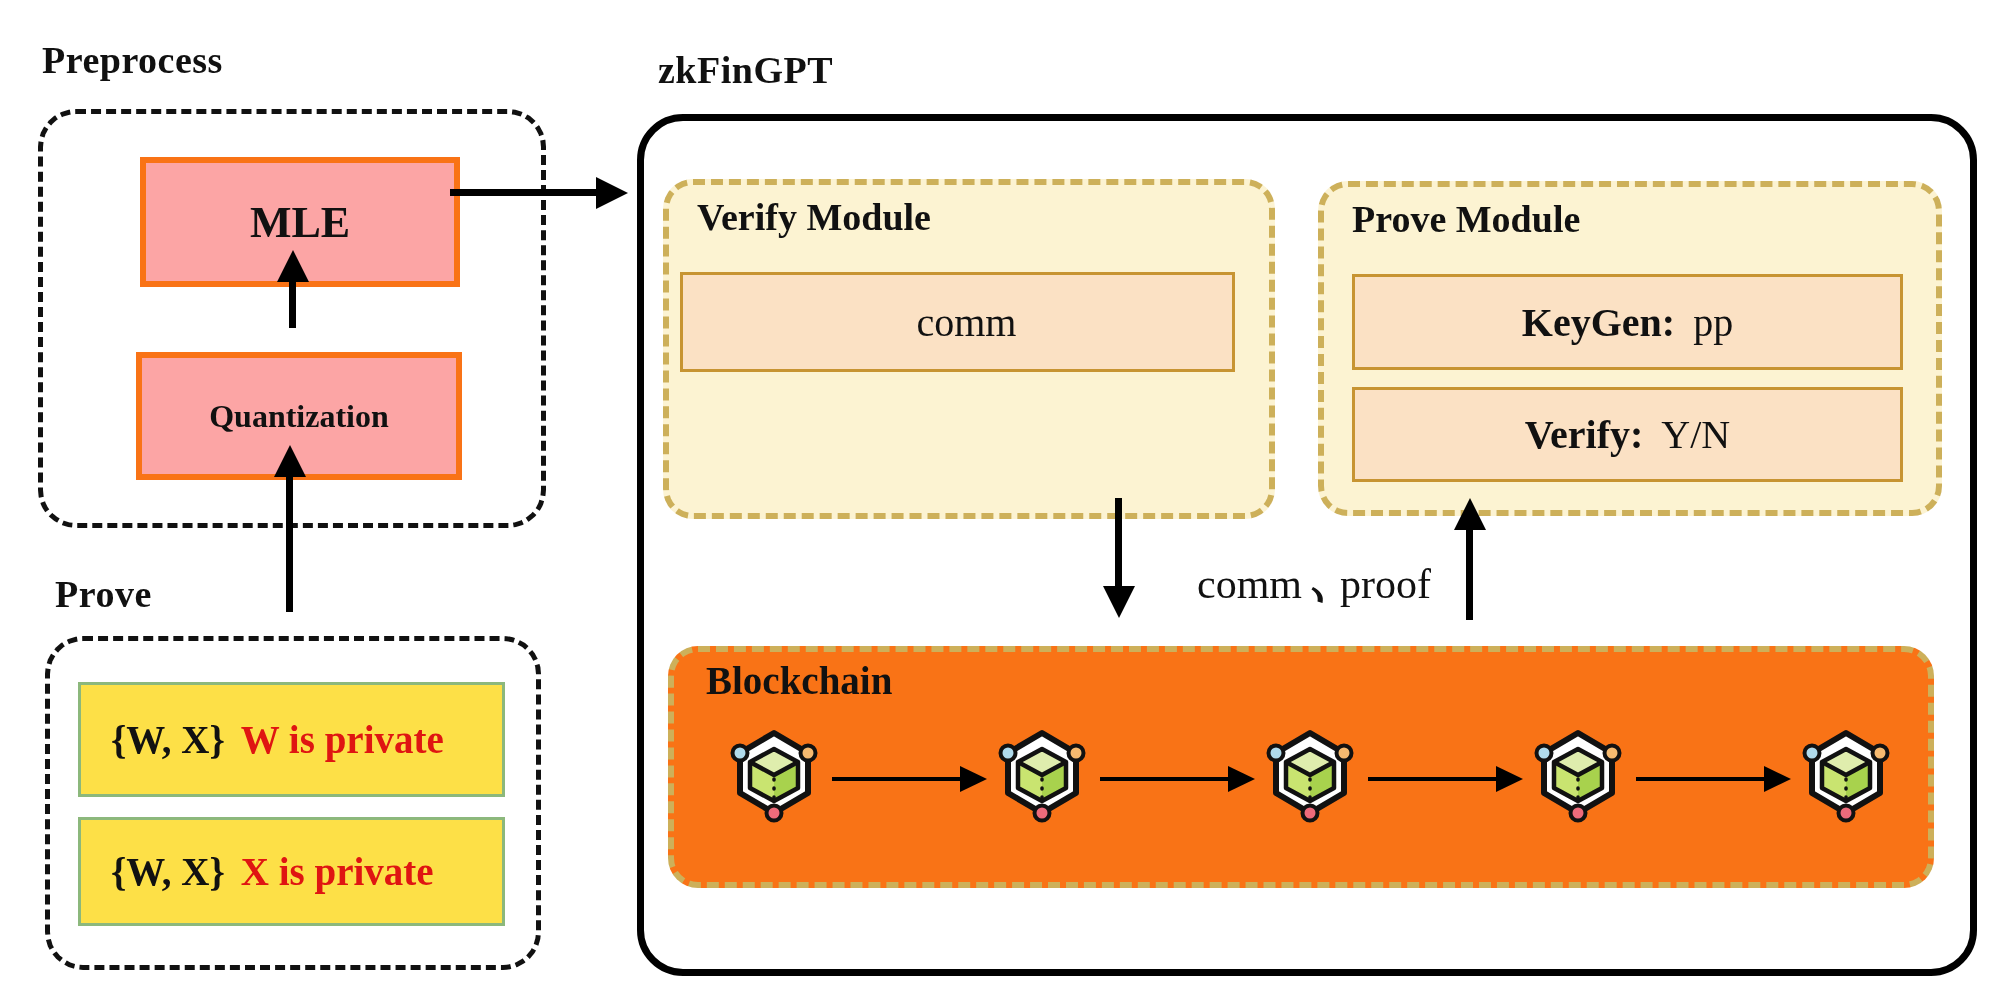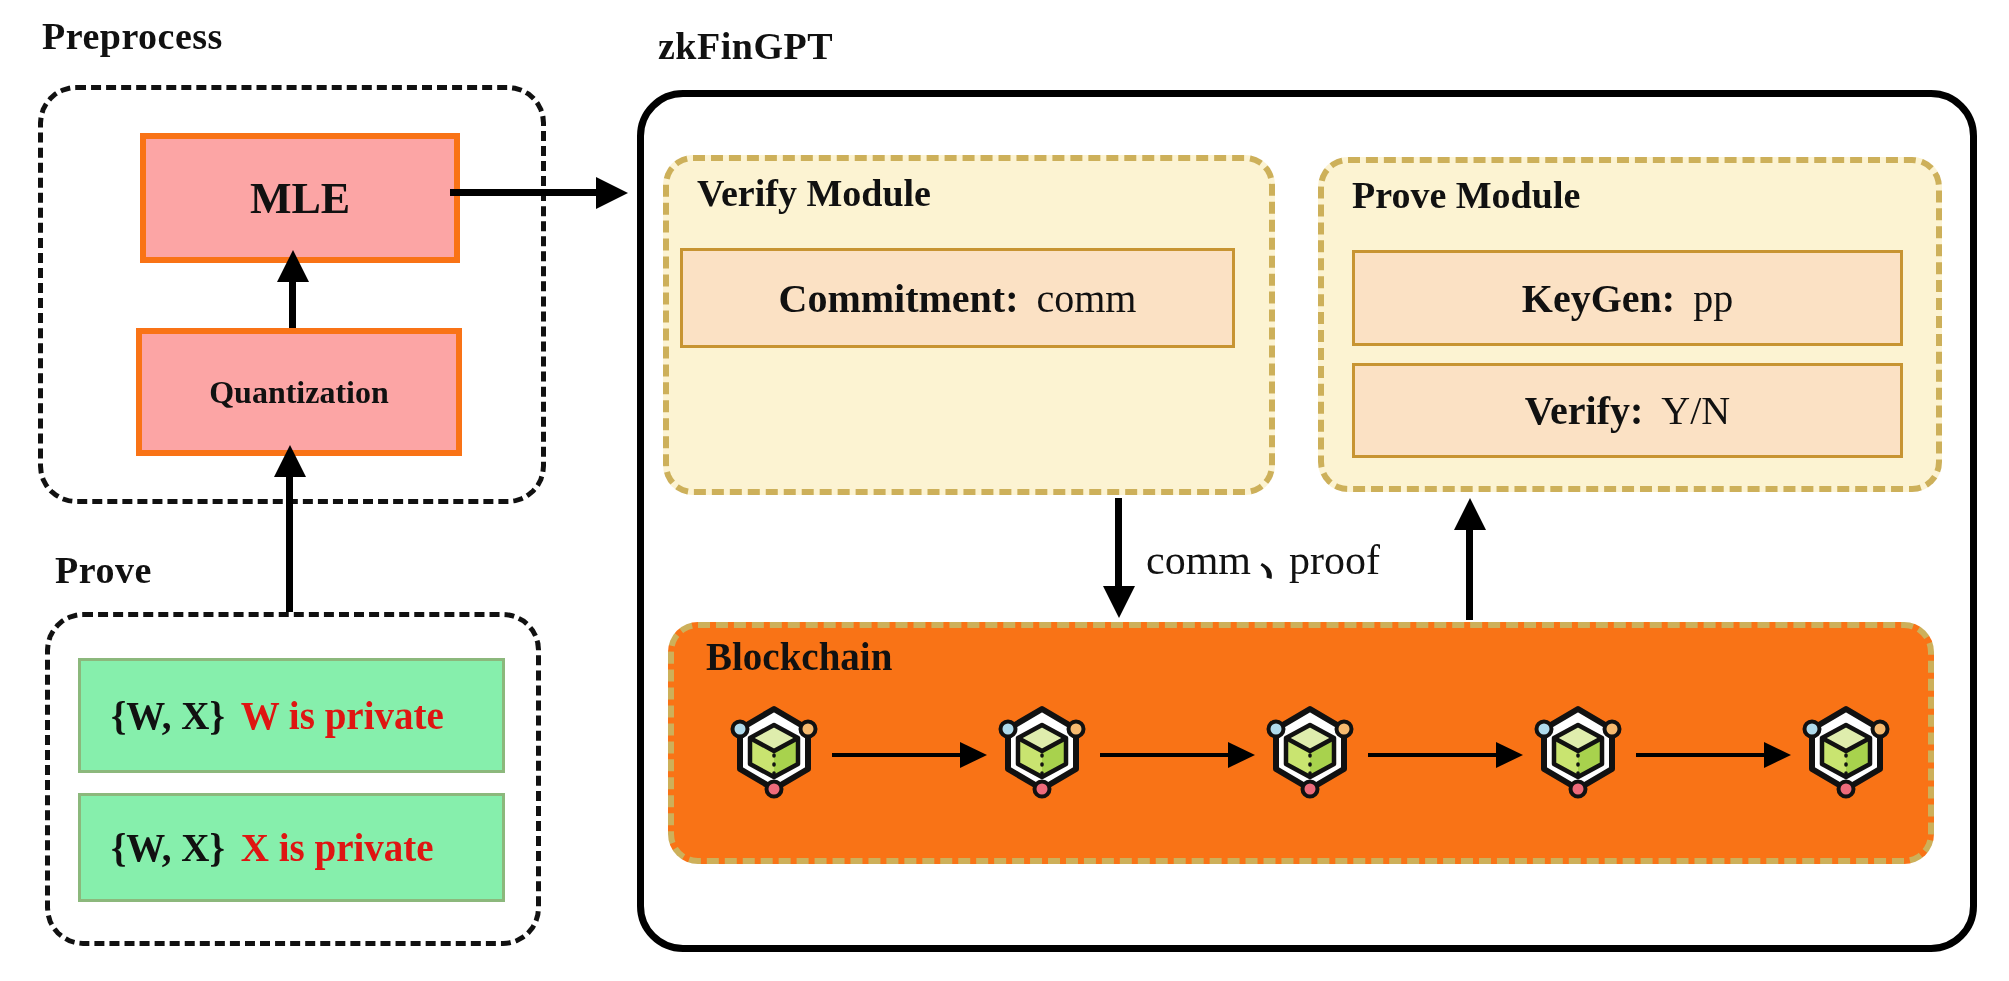--- a/index.html
+++ b/index.html
@@ -1,32 +1,32 @@
 <!DOCTYPE html>
 <html><head>
 <meta charset="utf-8">
 <style>
   html,body{margin:0;padding:0;background:#ffffff;}
   .canvas{
     position:relative;width:2009px;height:981px;background:#ffffff;overflow:hidden;
     font-family:"Liberation Serif","DejaVu Serif",serif;color:#111;
   }
-  .abs{position:absolute;}
+  .abs{position:absolute;margin-top:24px;}
   .seclabel{font-weight:bold;font-size:38px;letter-spacing:.5px;}
 
   
   .preprocess-box{left:38px;top:85px;width:498px;height:409px;border:5px dashed #111;border-radius:38px;}
   .input-box{left:45px;top:612px;width:486px;height:324px;border:5px dashed #111;border-radius:38px;}
 
   .procbox{background:#fca5a5;border:6px solid #f97316;display:flex;align-items:center;justify-content:center;
     font-weight:bold;}
   .mle-box{left:140px;top:133px;width:308px;height:118px;font-size:44px;}
   .quant-box{left:136px;top:328px;width:314px;height:116px;font-size:32px;}
 
-  .green-row{background:#86efac;border:3px solid #8CB87C;display:flex;align-items:center;
+  .green-row{background:#fde047;border:3px solid #8CB87C;display:flex;align-items:center;
     padding-left:30px;font-size:39px;font-weight:bold;white-space:nowrap;}
   .green-row-1{left:78px;top:658px;width:391px;height:109px;}
   .green-row-2{left:78px;top:793px;width:391px;height:103px;}
   .tuple{color:#111;margin-right:16px;}
   .private-note{color:#DF1512;}
 
   
   .zk-box{left:637px;top:90px;width:1326px;height:848px;border:7px solid #000;border-radius:46px;}
 
   
@@ -57,21 +57,21 @@
   .vline{position:absolute;width:7px;background:#000;}
   .vline.head-up::before{content:"";position:absolute;top:-30px;left:50%;transform:translateX(-50%);
     border-left:16px solid transparent;border-right:16px solid transparent;border-bottom:32px solid #000;}
   .vline.head-down::after{content:"";position:absolute;bottom:-30px;left:50%;transform:translateX(-50%);
     border-left:16px solid transparent;border-right:16px solid transparent;border-top:32px solid #000;}
   .hline{position:absolute;height:7px;background:#000;}
   .hline.head-right::after{content:"";position:absolute;right:-30px;top:50%;transform:translateY(-50%);
     border-top:16px solid transparent;border-bottom:16px solid transparent;border-left:32px solid #000;}
 
   
-  .flow-label{left:1146px;top:536px;width:336px;font-size:42px;white-space:nowrap;}
+  .flow-label{left:1146px;top:536px;width:336px;text-align:center;font-size:42px;white-space:nowrap;}
   .flow-label .sep-svg{vertical-align:-8px;margin:0 10px 0 6px;}
 </style>
 </head>
 <body>
 
 <div class="canvas">
 
   <svg width="0" height="0" style="position:absolute" aria-hidden="true">
     <defs>
       <symbol id="blockcube" viewBox="0 0 96 104">
@@ -115,21 +115,20 @@
   <div class="vline head-up" style="left:286px;top:475px;height:137px;"></div>
   <div class="hline head-right" style="left:450px;top:189px;width:148px;"></div>
 
   <div class="abs seclabel" style="left:658px;top:24px;">zkFinGPT</div>
   <div class="abs zk-box"></div>
 
   <div class="abs module monitor-module">
     <div class="module-title">Verify Module</div>
   </div>
   <div class="abs innerbox commitment-box">
-    <span class="lbl">Commitment:</span>
     <span class="val">comm</span>
   </div>
 
   <div class="abs module verify-module">
     <div class="module-title">Prove Module</div>
   </div>
   <div class="abs innerbox keygen-box">
     <span class="lbl">KeyGen:</span>
     <span class="val">pp</span>
   </div>

